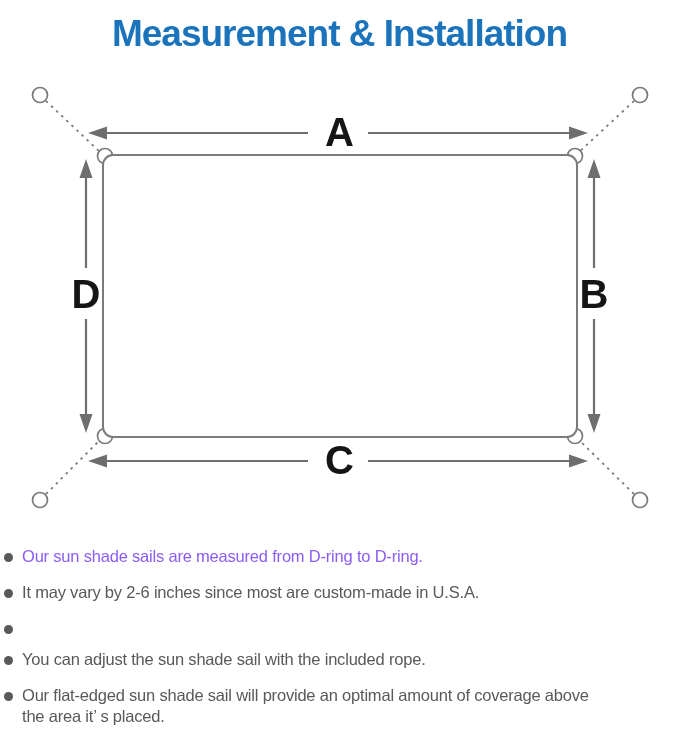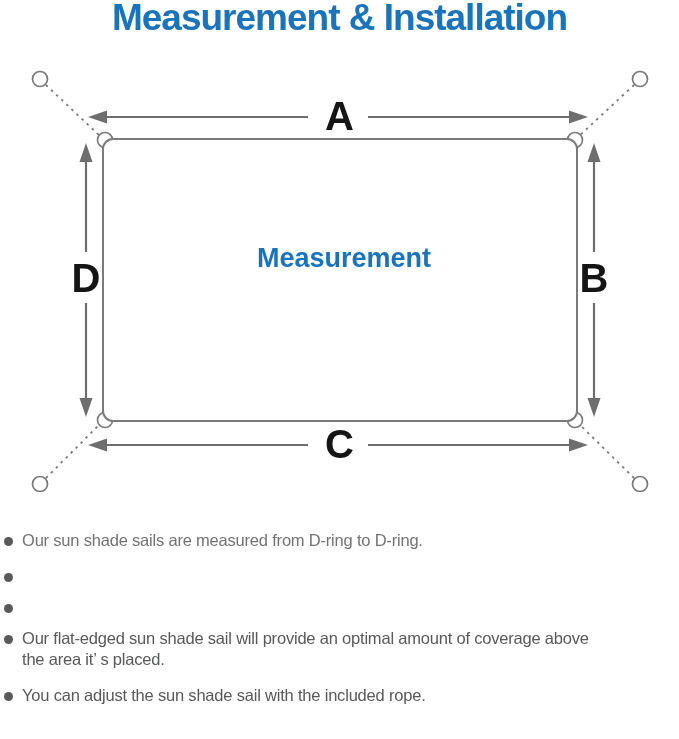--- a/index.html
+++ b/index.html
@@ -3,21 +3,21 @@
 <meta charset="utf-8">
 <style>
   html, body { margin: 0; padding: 0; }
   body {
     width: 679px; height: 739px;
     background: #ffffff;
     font-family: "Liberation Sans", sans-serif;
     position: relative;
     overflow: hidden;
   }
-  .stage { position: absolute; inset: 0; width: 679px; height: 706px; }
+  .stage { position: absolute; inset: 0; width: 679px; height: 706px; margin-top: 16px; }
 
   .page-title {
     position: absolute; top: -4px; left: 0; right: 0;
     text-align: center;
     font-size: 37px; font-weight: 700; letter-spacing: -1px;
     line-height: 44px;
   }
 
   .diagram-svg { position: absolute; top: 0; left: 0; }
 
@@ -112,37 +112,37 @@
       <polygon points="594,143 587.5,162 600.5,162"></polygon>
       <polygon points="594,417 587.5,398 600.5,398"></polygon>
     </g>
   </svg>
 
   <div class="side-label label-a" style="color: rgb(21, 21, 21);">A</div>
   <div class="side-label label-b" style="color: rgb(21, 21, 21);">B</div>
   <div class="side-label label-c" style="color: rgb(21, 21, 21);">C</div>
   <div class="side-label label-d" style="color: rgb(21, 21, 21);">D</div>
 
-  <div class="center-heading" style="color: rgb(27, 115, 188);">Measurement</div>
 
   <div class="notes">
     <div class="note">
       <span class="note-dot" style="background: rgb(88, 89, 91);"></span>
-      <span class="note-text" style="color: #737373;">Our sun shade sails are measured from D-ring to D-ring.</span>
+      <span class="note-text" style="color: #8b5cf6;">Our sun shade sails are measured from D-ring to D-ring.</span>
+    </div>
+    <div class="note">
+      <span class="note-dot" style="background: rgb(88, 89, 91);"></span>
+      <span class="note-text" style="color: rgb(88, 89, 91);">It may vary by 2-6 inches since most are custom-made in U.S.A.</span>
     </div>
     <div class="note">
       <span class="note-dot" style="background: rgb(88, 89, 91);"></span>
     </div>
     <div class="note">
       <span class="note-dot" style="background: rgb(88, 89, 91);"></span>
+      <span class="note-text" style="color: rgb(88, 89, 91);">You can adjust the sun shade sail with the included rope.</span>
     </div>
     <div class="note">
       <span class="note-dot" style="background: rgb(88, 89, 91);"></span>
       <span class="note-text" style="color: rgb(88, 89, 91);">Our flat-edged sun shade sail will provide an optimal amount of coverage above
 the area it’ s placed.</span>
     </div>
-    <div class="note">
-      <span class="note-dot" style="background: rgb(88, 89, 91);"></span>
-      <span class="note-text" style="color: rgb(88, 89, 91);">You can adjust the sun shade sail with the included rope.</span>
-    </div>
   </div>
 
 </div>
 
 </body></html>

